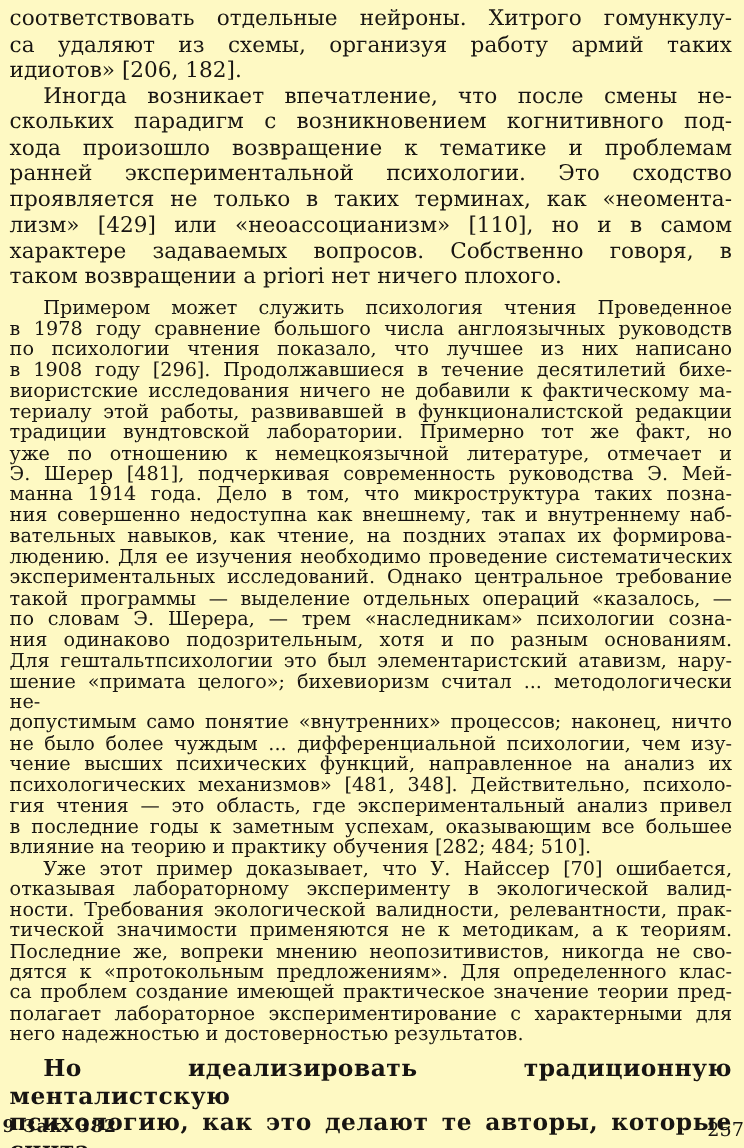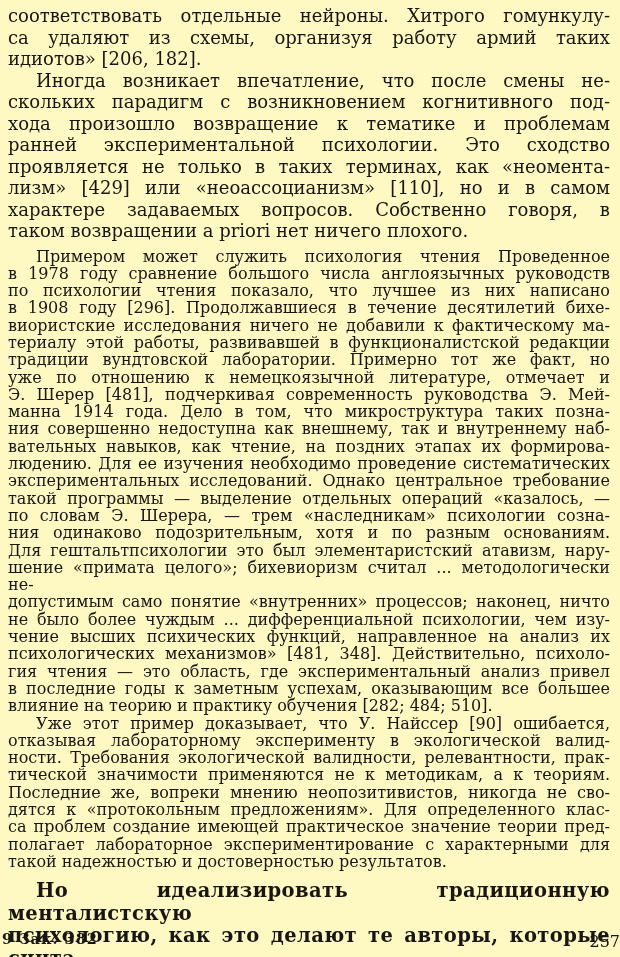--- a/index.html
+++ b/index.html
@@ -105,29 +105,29 @@
         <div class="line">шение «примата целого»; бихевиоризм считал ... методологически не-</div>
         <div class="line">допустимым само понятие «внутренних» процессов; наконец, ничто</div>
         <div class="line">не было более чуждым ... дифференциальной психологии, чем изу-</div>
         <div class="line">чение высших психических функций, направленное на анализ их</div>
         <div class="line">психологических механизмов» [481, 348]. Действительно, психоло-</div>
         <div class="line">гия чтения — это область, где экспериментальный анализ привел</div>
         <div class="line">в последние годы к заметным успехам, оказывающим все большее</div>
         <div class="line last">влияние на теорию и практику обучения [282; 484; 510].</div>
       </div>
       <div class="para small indent">
-        <div class="line">Уже этот пример доказывает, что У. Найссер [90] ошибается,</div>
+        <div class="line">Уже этот пример доказывает, что У. Найссер [70] ошибается,</div>
         <div class="line">отказывая лабораторному эксперименту в экологической валид-</div>
         <div class="line">ности. Требования экологической валидности, релевантности, прак-</div>
         <div class="line">тической значимости применяются не к методикам, а к теориям.</div>
         <div class="line">Последние же, вопреки мнению неопозитивистов, никогда не сво-</div>
         <div class="line">дятся к «протокольным предложениям». Для определенного клас-</div>
         <div class="line">са проблем создание имеющей практическое значение теории пред-</div>
         <div class="line">полагает лабораторное экспериментирование с характерными для</div>
-        <div class="line last">такой надежностью и достоверностью результатов.</div>
+        <div class="line last">него надежностью и достоверностью результатов.</div>
       </div>
       <div class="para lead indent">
         <div class="line">Но идеализировать традиционную менталистскую</div>
         <div class="line">психологию, как это делают те авторы, которые счита-</div>
         <div class="line">ют, что когнитивная психология просто вернулась «на</div>
       </div>
     </div>
 
   <div class="footer">
     <span class="print-run-note">9 Зак. 382</span>

